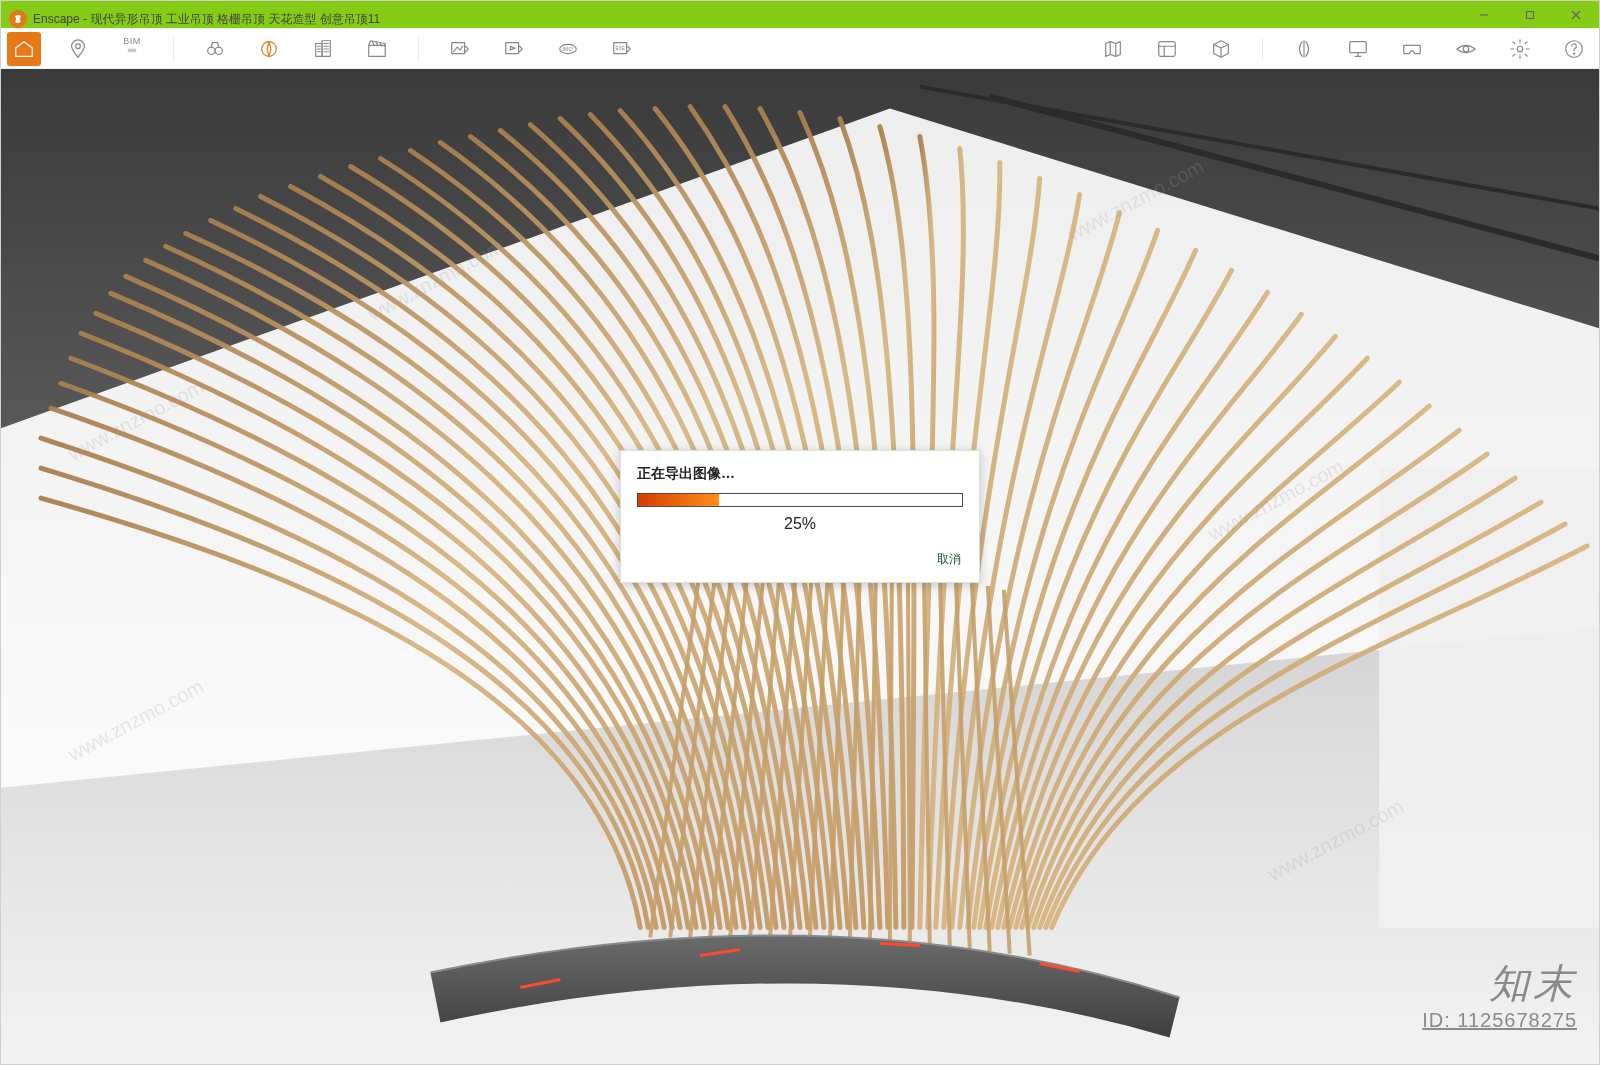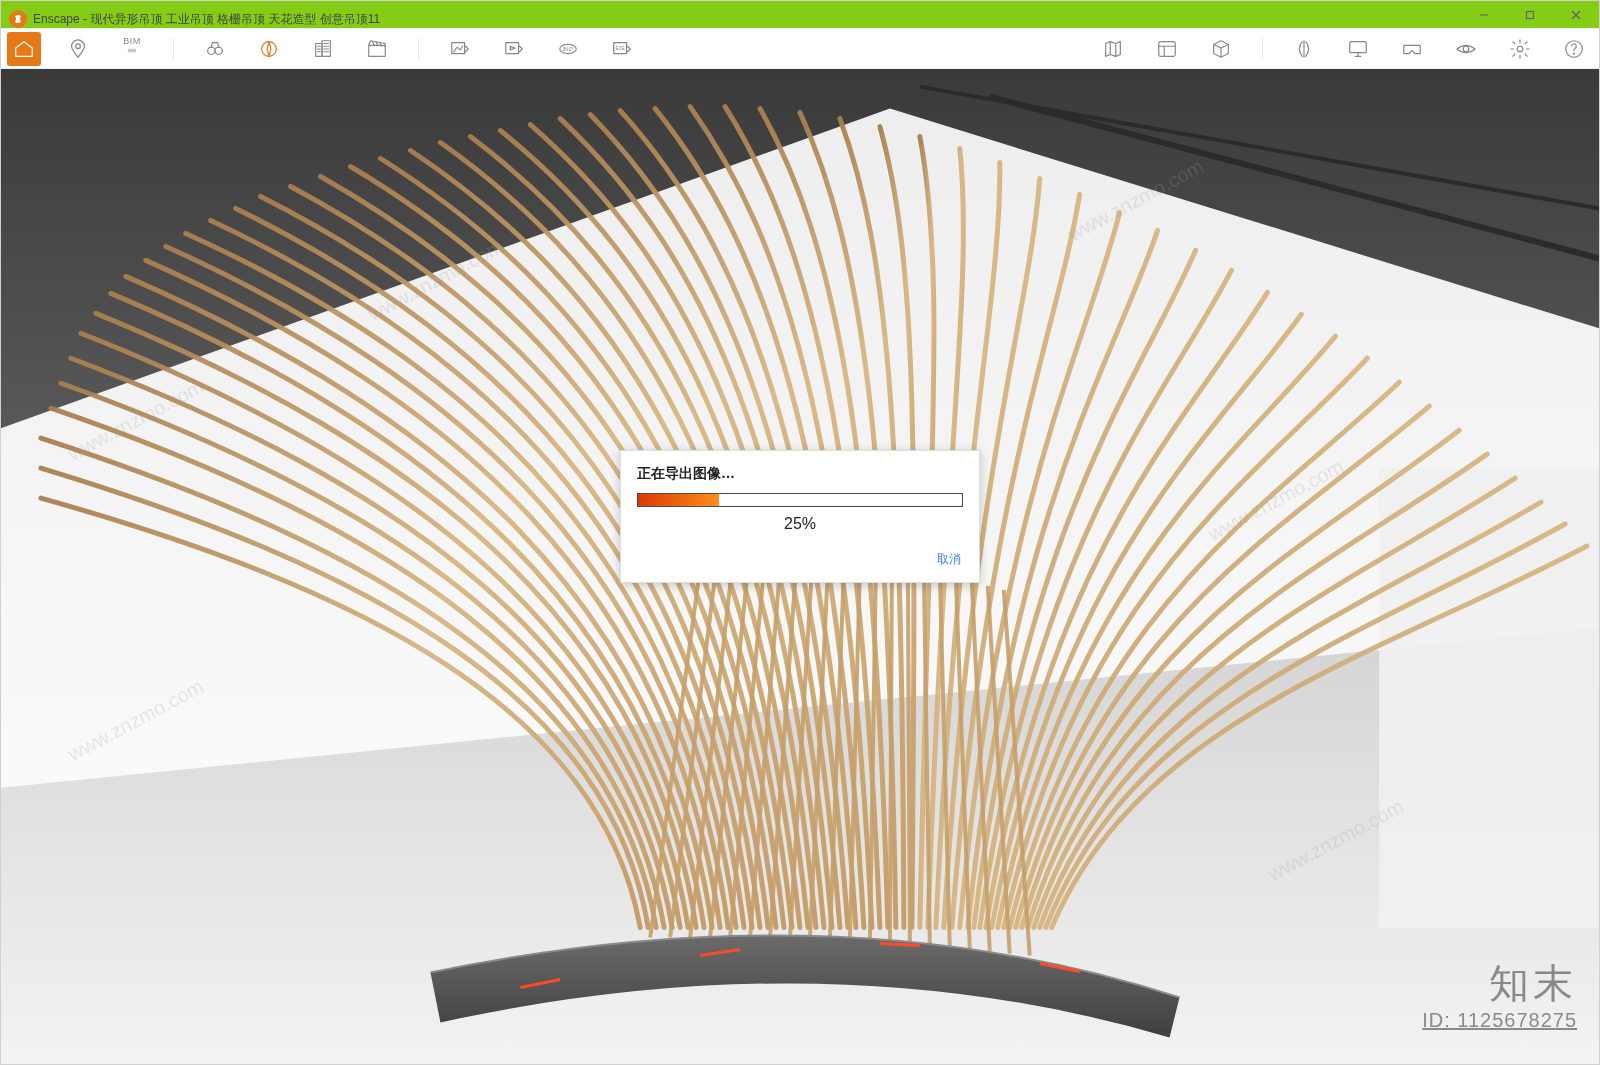--- a/index.html
+++ b/index.html
@@ -33,25 +33,25 @@
   .viewport { flex: 1; position: relative; overflow: hidden; background: #fff; }
   .viewport svg.render { position: absolute; inset: 0; width: 100%; height: 100%; }
 
   
   .dialog { position: absolute; left: 50%; top: 50%; transform: translate(-50%, -88%); width: 360px; background: #fff; padding: 14px 16px 10px; box-shadow: 0 2px 10px rgba(0,0,0,.2); border: 1px solid #ddd; }
   .dialog-title { font-size: 14px; font-weight: 600; color: #222; margin-bottom: 10px; }
   .progress-track { width: 100%; height: 14px; border: 1px solid #444; background: #fff; position: relative; }
   .progress-fill { height: 100%; background: linear-gradient(90deg,#d93b00,#ff8d1a); }
   .progress-pct { text-align: center; font-size: 16px; color: #222; margin-top: 8px; }
   .dialog-actions { text-align: right; margin-top: 14px; }
-  .cancel-btn { font-size: 12px; color: #3b82f6; background: none; border: none; cursor: pointer; padding: 4px 2px; }
+  .cancel-btn { font-size: 12px; color: #14532d; background: none; border: none; cursor: pointer; padding: 4px 2px; }
 
   
   .wm-logo { position: absolute; right: 22px; bottom: 32px; color: rgba(120,120,120,.85); font-family: "Microsoft YaHei", sans-serif; text-align: right; }
-  .wm-logo .brand { font-size: 40px; letter-spacing: 4px; }
+  .wm-logo .brand { font-size: 40px; letter-spacing: 4px; font-style: italic; }
   .wm-logo .id { font-size: 20px; letter-spacing: 1px; margin-top: -2px; text-decoration: underline; }
   .wm-diag { position: absolute; color: rgba(160,160,160,.22); font-size: 20px; transform: rotate(-28deg); pointer-events: none; white-space: nowrap; }
 </style>
 </head>
 <body>
 
 <div class="app">
 
   <div class="title-bar">
     <span class="app-icon">

